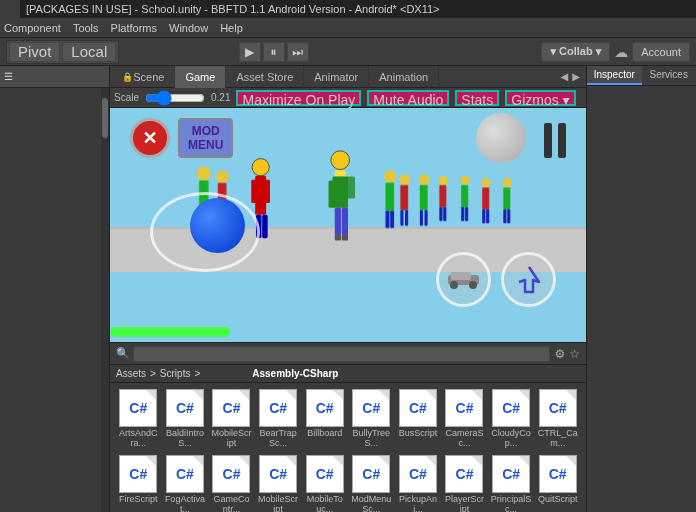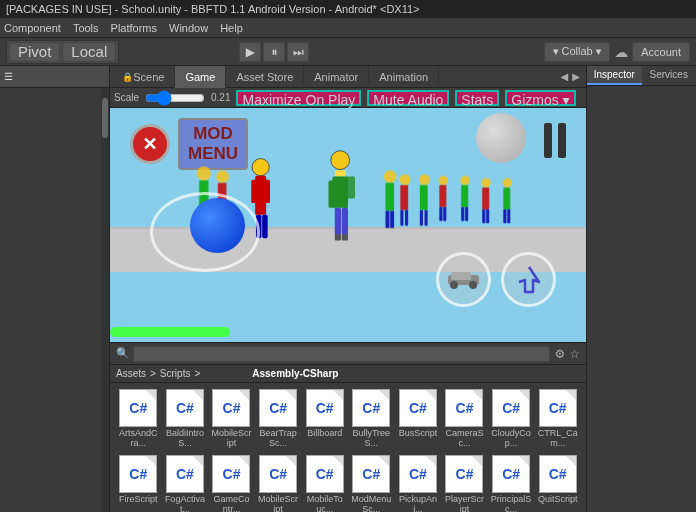--- a/index.html
+++ b/index.html
@@ -1,31 +1,31 @@
 <!DOCTYPE html>
 <html><head>
   <meta charset="utf-8">
   <style>
     * { box-sizing: border-box; margin: 0; padding: 0; }
     body { width: 696px; height: 512px; overflow: hidden; font-family: Arial, sans-serif; font-size: 11px; background: #3c3c3c; color: #ddd; }
 
     
-    #title-bar { background: #222; color: #ccc; padding: 2px 6px; font-size: 11px; height: 18px; display: flex; align-items: center; }
+    #title-bar { background: #222; color: #ccc; padding: 2px 6px; font-size: 11px; height: 18px; display: flex; align-items: center; margin-left: 20px; }
 
     
     #menu-bar { background: #3c3c3c; display: flex; align-items: center; height: 20px; padding: 0 4px; gap: 12px; border-bottom: 1px solid #222; }
     #menu-bar span { font-size: 11px; color: #ccc; cursor: pointer; }
 
     
     #toolbar { background: #3c3c3c; display: flex; align-items: center; height: 28px; padding: 0 6px; gap: 6px; border-bottom: 1px solid #222; }
     .toolbar-btn { background: #555; border: 1px solid #444; color: #ccc; padding: 2px 8px; font-size: 15px; cursor: pointer; border-radius: 2px; height: 20px; display: flex; align-items: center; gap: 3px; }
     .toolbar-group { display: flex; align-items: center; gap: 2px; background: #4a4a4a; border: 1px solid #333; border-radius: 2px; padding: 1px 2px; }
     .toolbar-play { display: flex; gap: 2px; margin: 0 auto; }
     .play-btn { background: #555; border: 1px solid #444; color: #ccc; width: 22px; height: 20px; display: flex; align-items: center; justify-content: center; cursor: pointer; font-size: 12px; }
-    .collab-btn { background: #555; border: 1px solid #444; color: #ccc; padding: 2px 8px; font-size: 11px; cursor: pointer; border-radius: 2px; height: 20px; display: flex; align-items: center; gap: 3px; margin-left: auto; }
+    .collab-btn { background: #555; border: 1px solid #444; color: #ccc; padding: 2px 8px; font-size: 11px; cursor: pointer; border-radius: 2px; height: 20px; display: flex; align-items: center; gap: 3px; margin-left: auto; font-weight: bold; }
     .account-btn { background: #555; border: 1px solid #444; color: #ccc; padding: 2px 8px; font-size: 11px; cursor: pointer; border-radius: 2px; height: 20px; }
 
     
     #main { display: flex; height: calc(512px - 18px - 20px - 28px); }
 
     
     #left-sidebar { width: 110px; background: #3a3a3a; border-right: 1px solid #222; display: flex; flex-direction: column; position: relative; }
     #left-sidebar-header { background: #4a4a4a; height: 22px; display: flex; align-items: center; padding: 0 4px; font-size: 10px; border-bottom: 1px solid #222; }
     #left-sidebar-content { flex: 1; overflow: hidden; }
     .scrollbar-v { width: 8px; background: #333; position: absolute; right: 0; top: 22px; bottom: 0; }
@@ -54,21 +54,21 @@
     
     #game-scene { width: 100%; height: 100%; position: relative; }
     
     
     #sky { position: absolute; top: 0; left: 0; right: 0; bottom: 0; background: linear-gradient(to bottom, #87CEEB 60%, #87CEEB); }
     #ground-strip { position: absolute; bottom: 35%; left: 0; right: 0; height: 40px; background: #ddd; border-top: 2px solid #bbb; }
     
     
     #mod-menu { position: absolute; top: 10px; left: 20px; display: flex; align-items: center; gap: 8px; }
     #close-btn-circle { width: 40px; height: 40px; border-radius: 50%; background: #cc2222; border: 3px solid #aaa; display: flex; align-items: center; justify-content: center; color: white; font-size: 18px; font-weight: bold; }
-    #mod-menu-box { background: rgba(100,100,200,0.7); border: 2px solid #888; padding: 4px 8px; color: #7f1d1d; font-weight: bold; font-size: 17px; text-align: center; border-radius: 4px; }
+    #mod-menu-box { background: rgba(100,100,200,0.7); border: 2px solid #888; padding: 4px 8px; color: #4c1d95; font-weight: bold; font-size: 12px; text-align: center; border-radius: 4px; }
 
     
     #moon { position: absolute; top: 5px; right: 60px; width: 50px; height: 50px; border-radius: 50%; background: radial-gradient(circle at 35% 35%, #ddd, #aaa); }
 
     
     #pause-lines { position: absolute; top: 15px; right: 20px; display: flex; gap: 6px; }
     .pause-line { width: 8px; height: 35px; background: #333; border-radius: 2px; }
 
     
     #blue-ball { position: absolute; bottom: 38%; left: 80px; width: 55px; height: 55px; border-radius: 50%; background: radial-gradient(circle at 35% 35%, #4488ff, #0033cc); }

